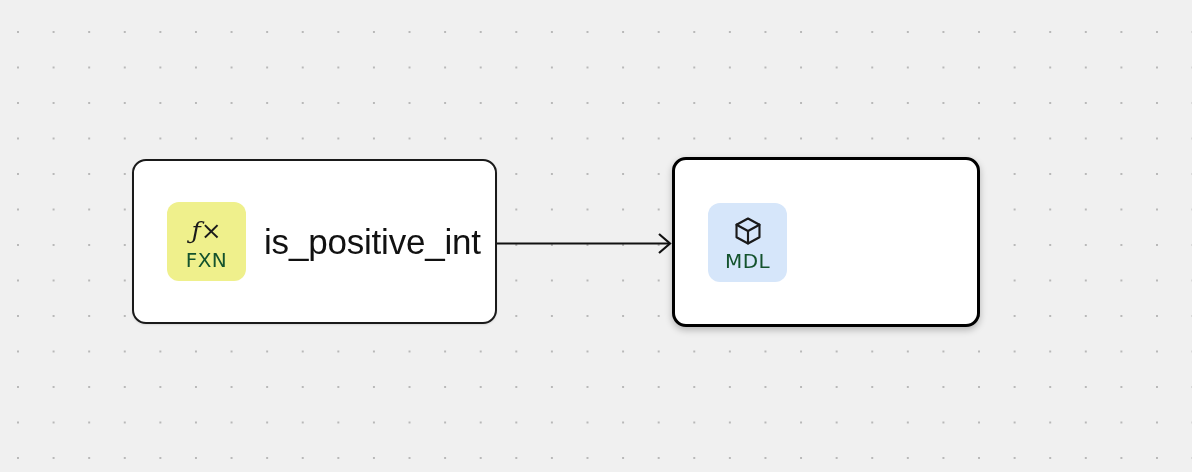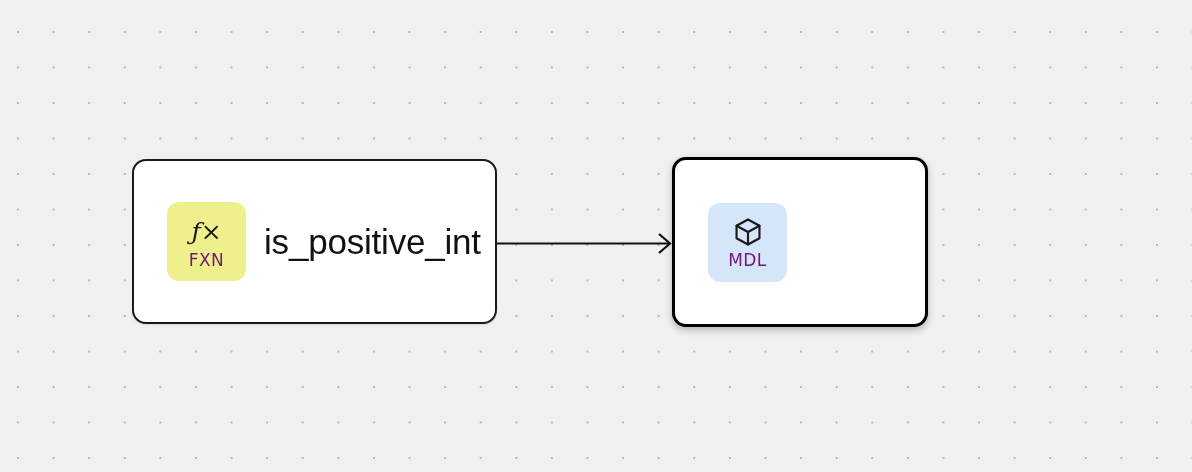--- a/index.html
+++ b/index.html
@@ -81,23 +81,23 @@
     font-family: "DejaVu Serif", serif;
     font-size: 25px;
     font-style: italic;
     color: #1a1a1a;
     letter-spacing: 0px;
   }
 
   .badge-label {
     margin-top: 3px;
     font-family: "DejaVu Sans", sans-serif;
-    font-size: 17px;
+    font-size: 20px;
     letter-spacing: 0.4px;
-    color: #701a75;
+    color: #14532d;
     line-height: 1;
   }
 
   .node-title {
     margin-left: 18px;
     font-family: "Liberation Sans", sans-serif;
     font-size: 35px;
     color: #111111;
     white-space: nowrap;
     letter-spacing: -0.2px;
@@ -120,21 +120,21 @@
     <div class="badge" style="background:#eff08c;">
       <span class="badge-glyph">
         <span class="badge-glyph-text">ƒ×</span>
       </span>
       <span class="badge-label">FXN</span>
     </div>
 
     <span class="node-title">is_positive_int</span>
   </div>
 
-  <div class="node selected" style="left:672px; top:157px; width:256px; height:170px;">
+  <div class="node selected" style="left:672px; top:157px; width:308px; height:170px;">
 
     <div class="badge" style="background:#d6e6fa;">
       <span class="badge-glyph">
         <svg width="32" height="32" viewBox="0 0 24 24" fill="none" stroke="#1a1a1a" stroke-width="1.6" stroke-linecap="round" stroke-linejoin="round">
           <path d="M12 2.6 L20.6 7.3 L20.6 16.7 L12 21.4 L3.4 16.7 L3.4 7.3 Z"></path>
           <path d="M3.4 7.3 L12 12 L20.6 7.3"></path>
           <path d="M12 12 L12 21.4"></path>
         </svg>
       </span>
       <span class="badge-label">MDL</span>

